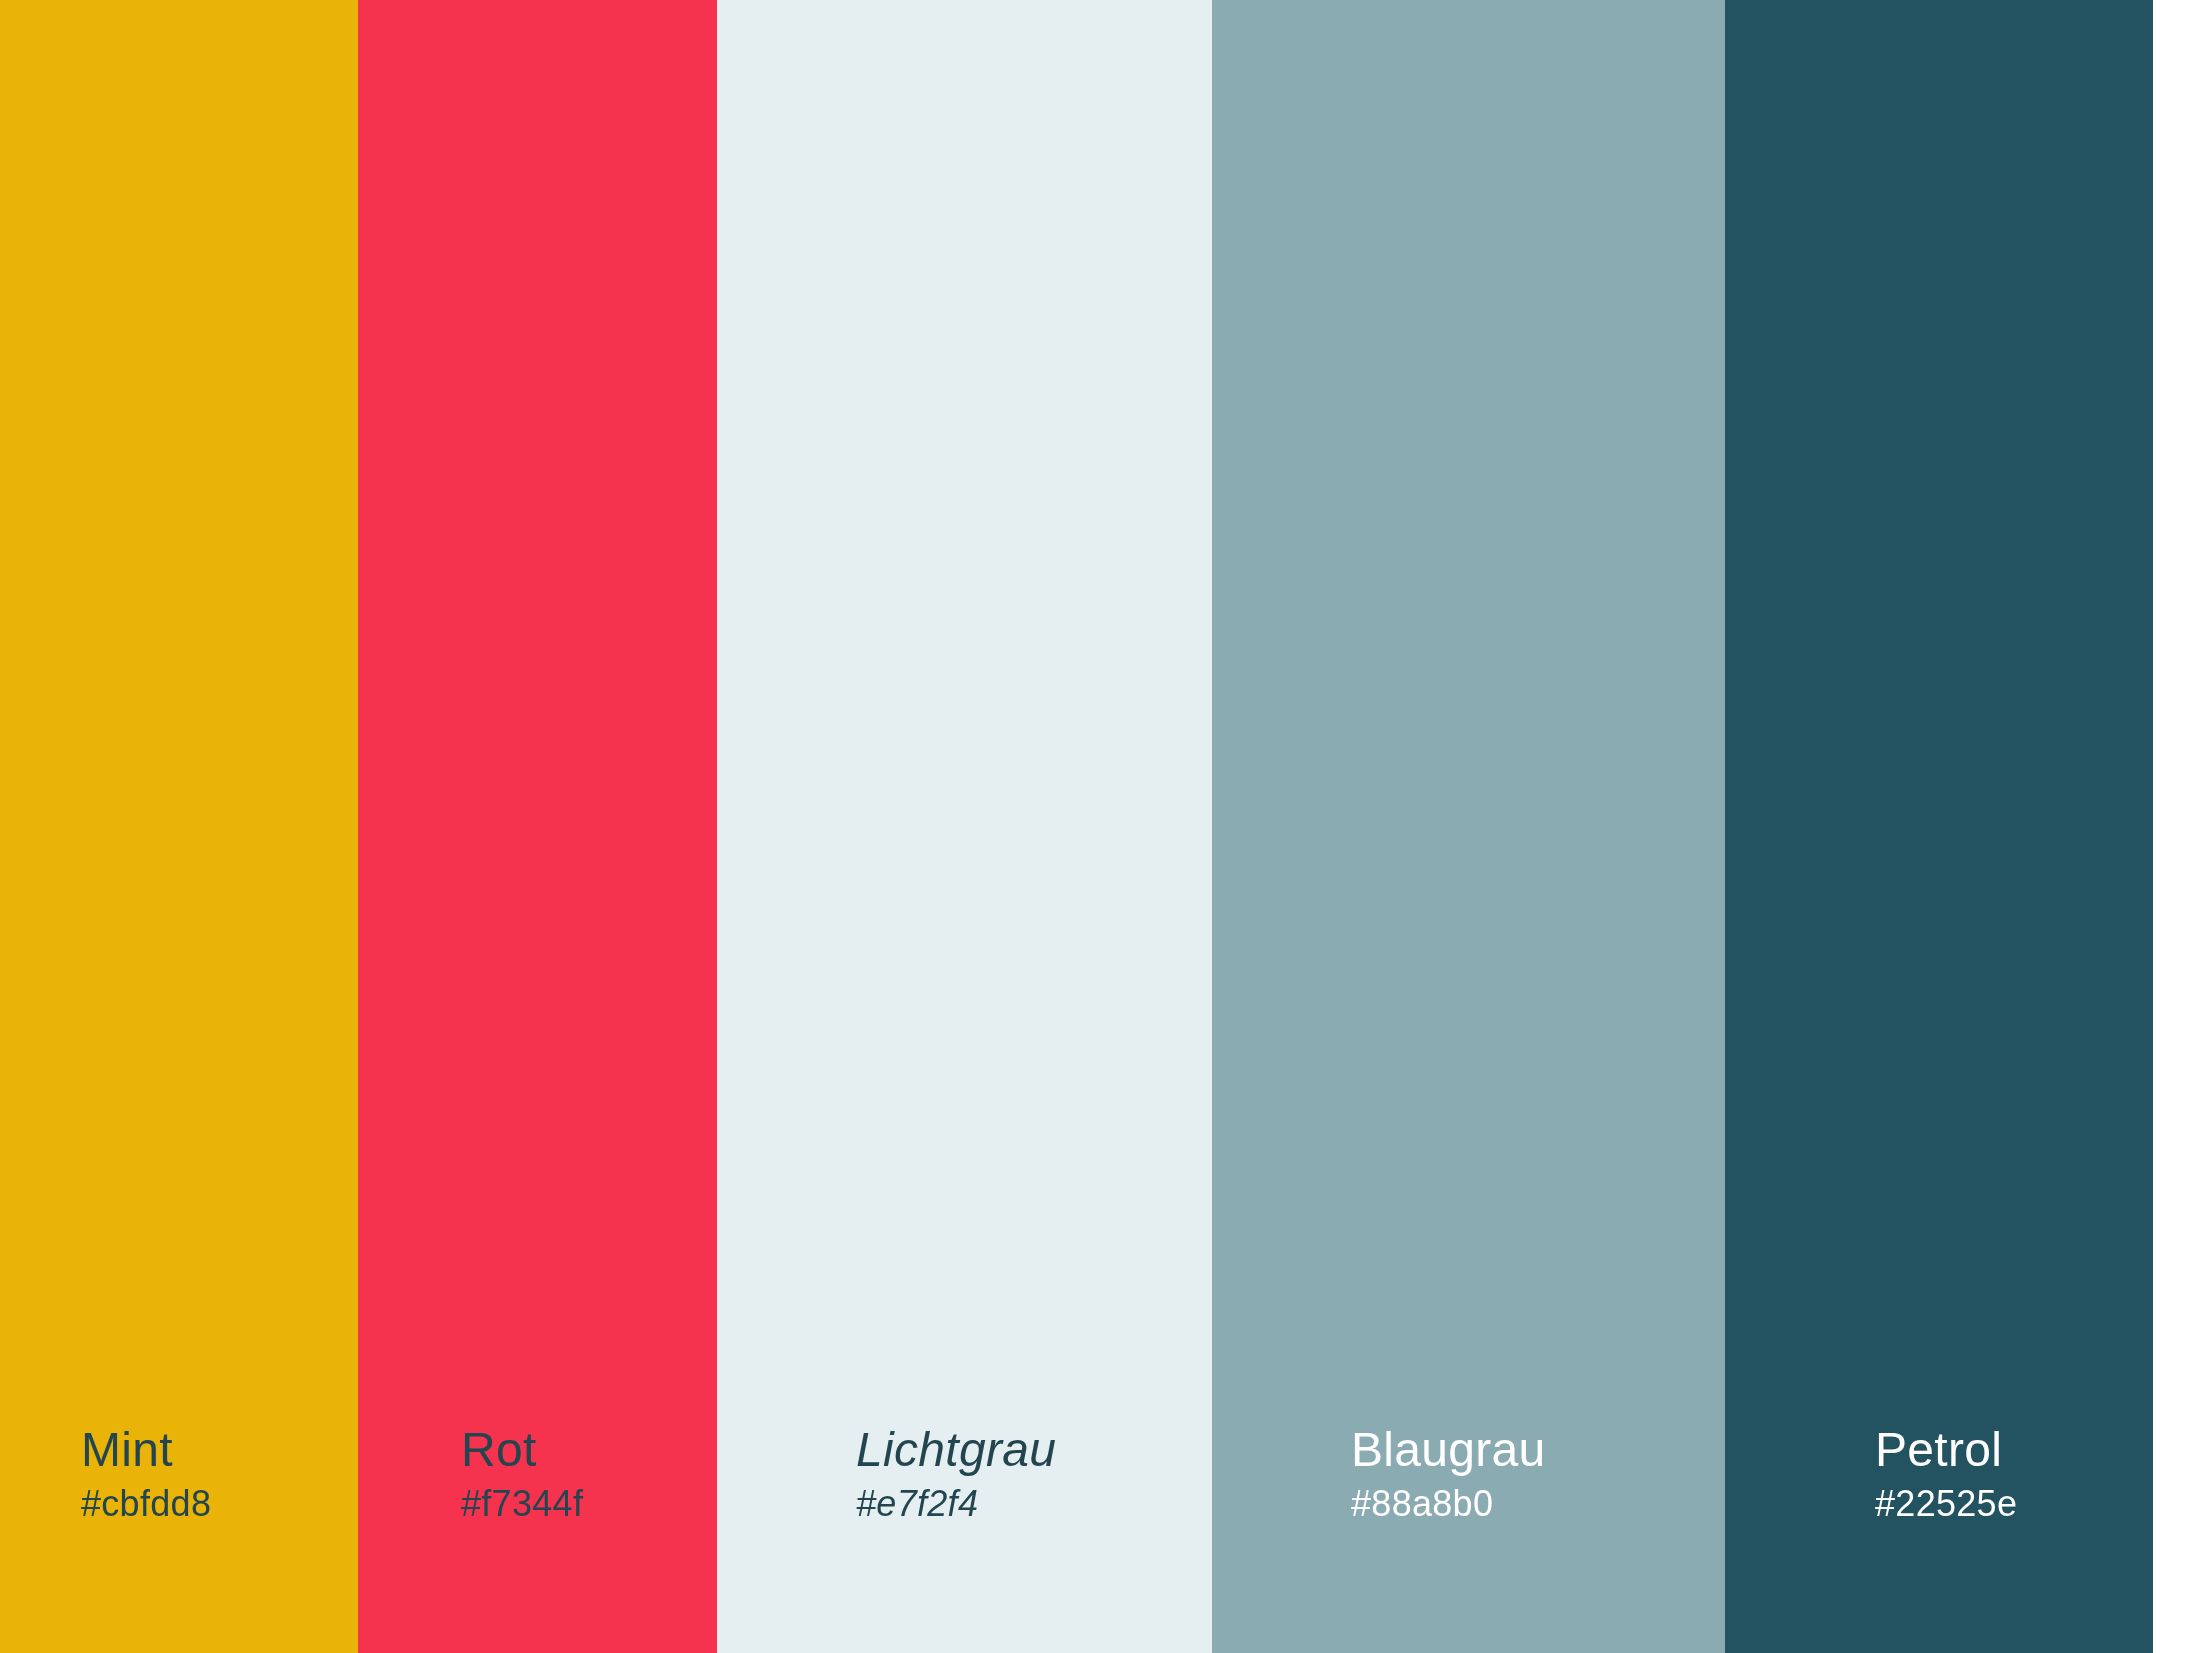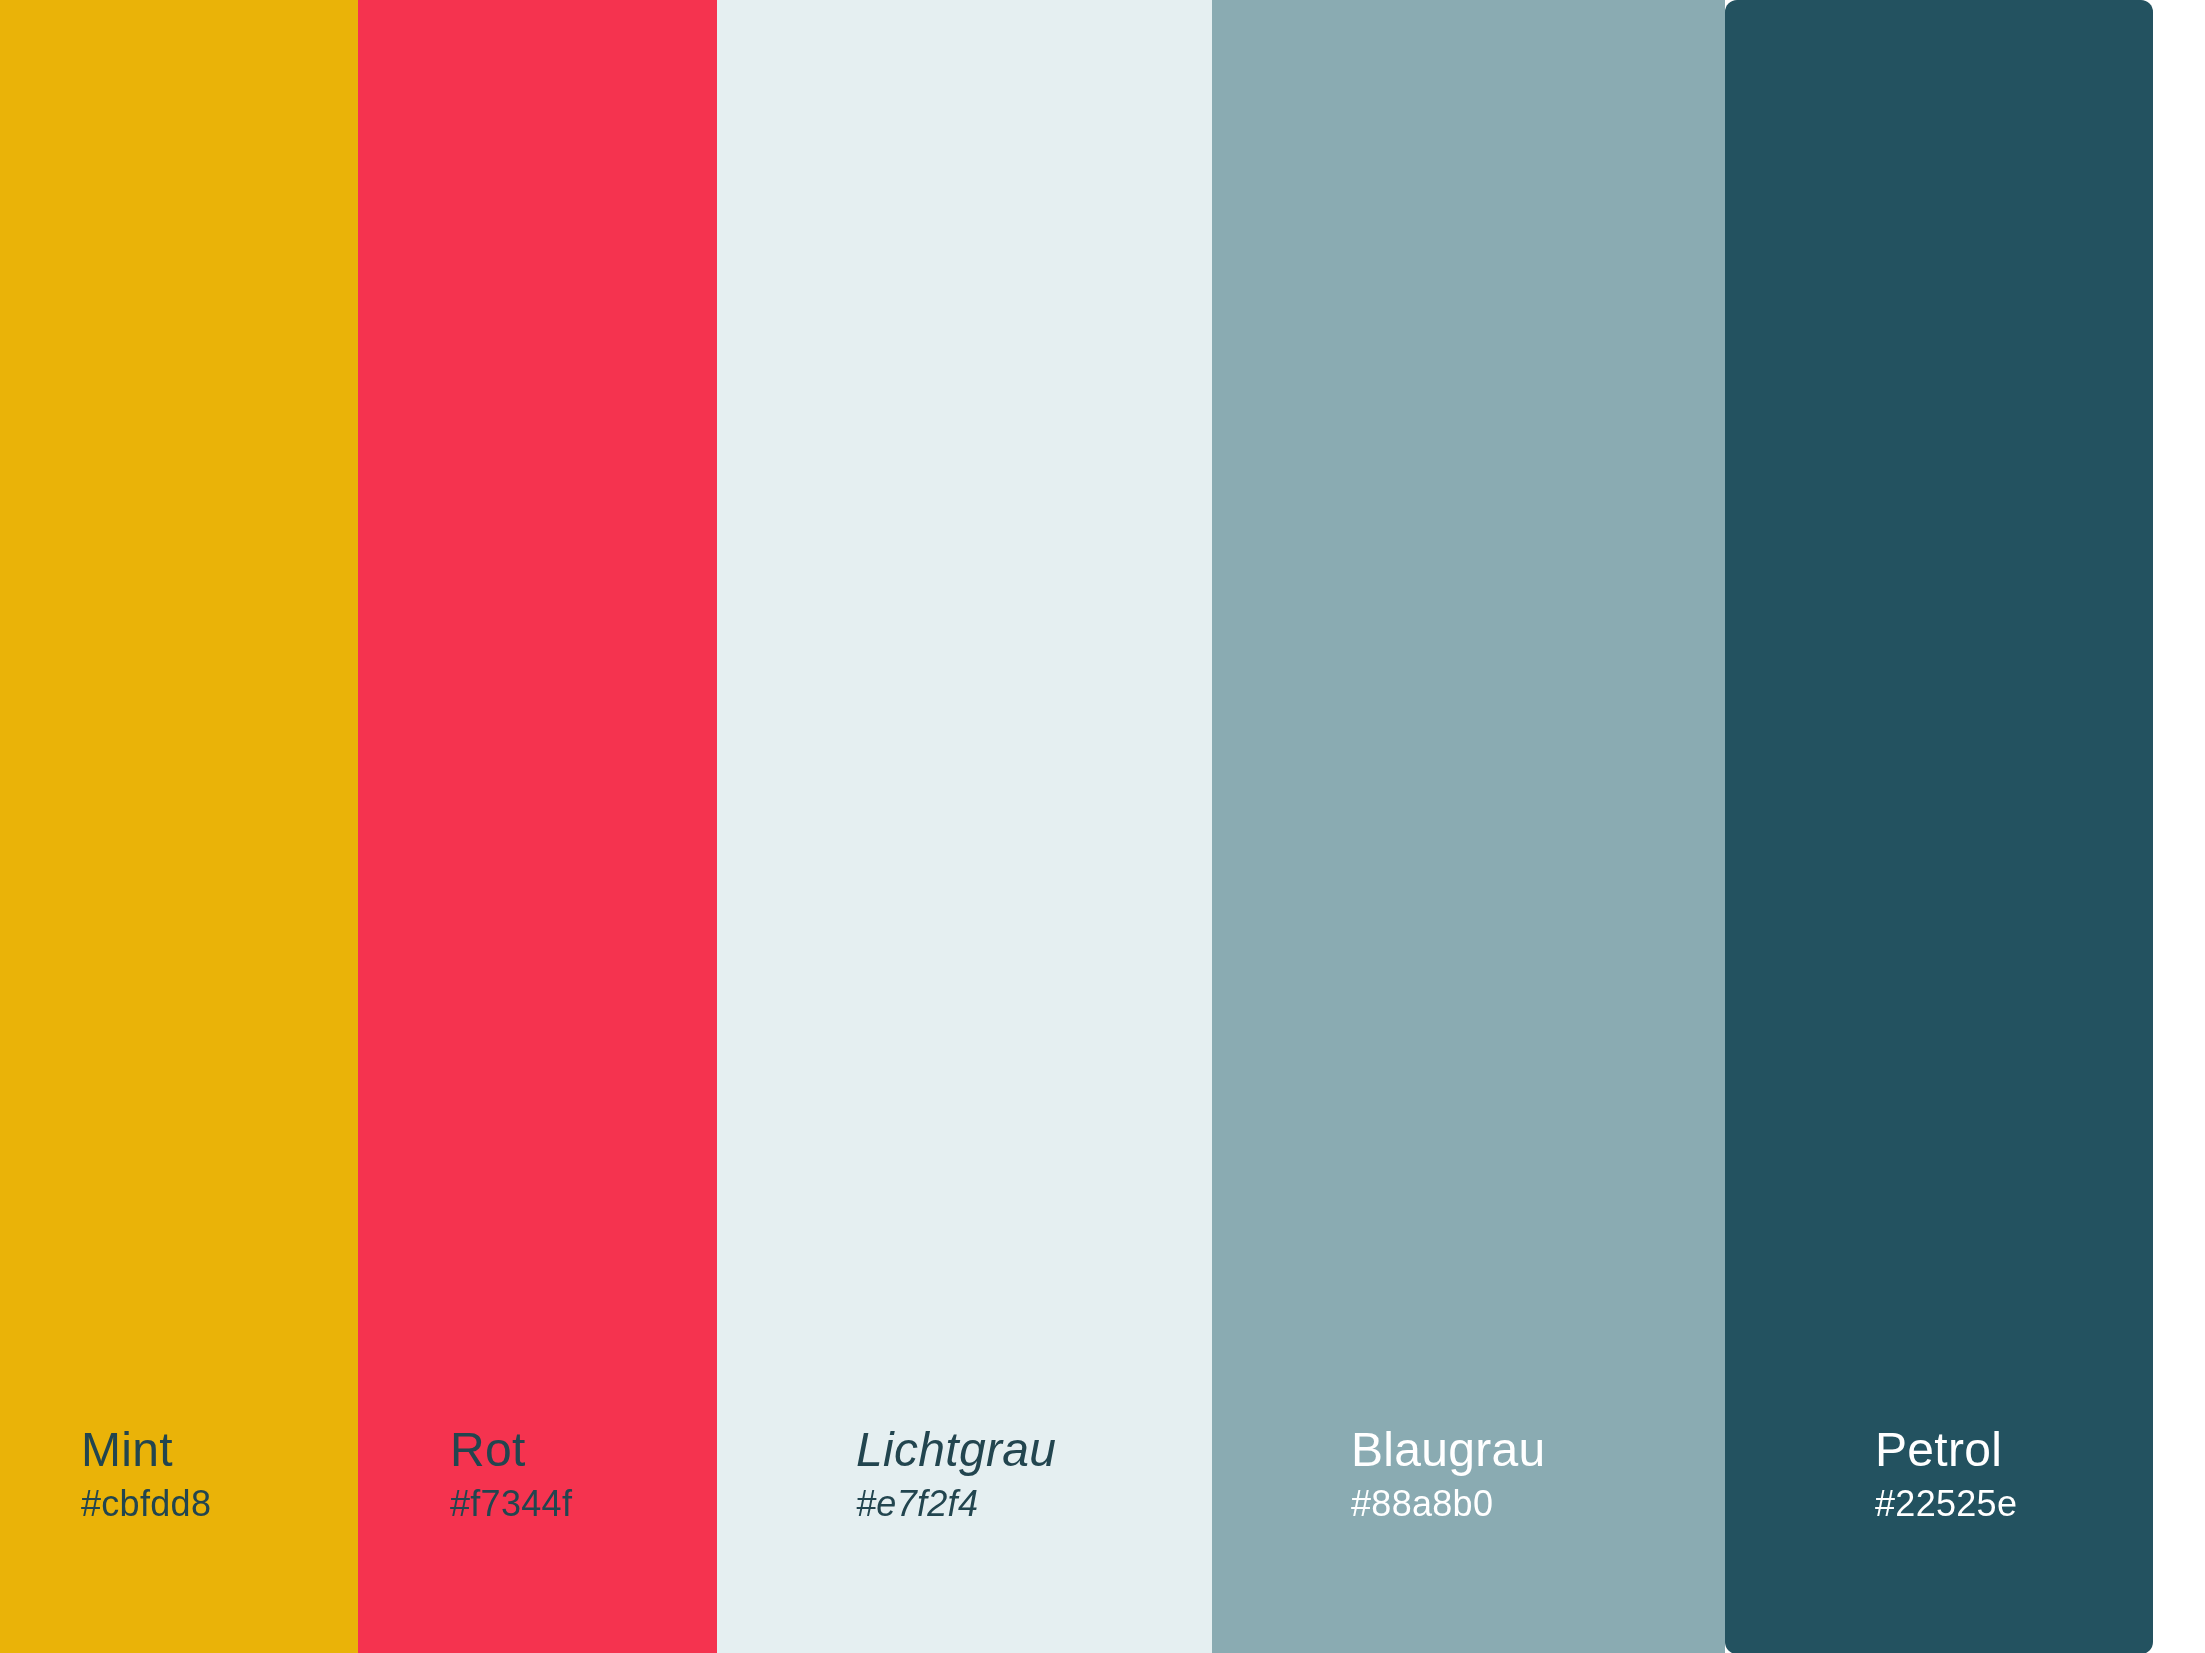--- a/index.html
+++ b/index.html
@@ -50,24 +50,24 @@
   .swatch-hex {
     display: block;
     font-size: 36px;
   }
 
   
   .swatch-mint      { width: 358px;  background: #eab308; }
   .swatch-rot       { width: 359px;  background: #f5334f; }
   .swatch-lichtgrau { width: 495px;  background: #e5eff1; }
   .swatch-blaugrau  { width: 513px;  background: #8aabb2; }
-  .swatch-petrol    { width: 428px;  background: #235260; border-radius: 12px; }
+  .swatch-petrol    { width: 428px;  background: #235260; }
 
   .swatch-mint      .swatch-label { left: 81px; color: #22454f; }
-  .swatch-rot       .swatch-label { left: 92px; color: #22454f; }
+  .swatch-rot       .swatch-label { left: 103px; color: #22454f; }
   .swatch-lichtgrau .swatch-label { left: 139px; color: #22454f; font-style: italic; }
   .swatch-blaugrau  .swatch-label { left: 139px; color: #ffffff; }
   .swatch-petrol    .swatch-label { left: 150px; color: #ffffff; }
 </style>
 </head>
 <body>
 
 <div class="palette">
 
   <div class="swatch swatch-mint">

